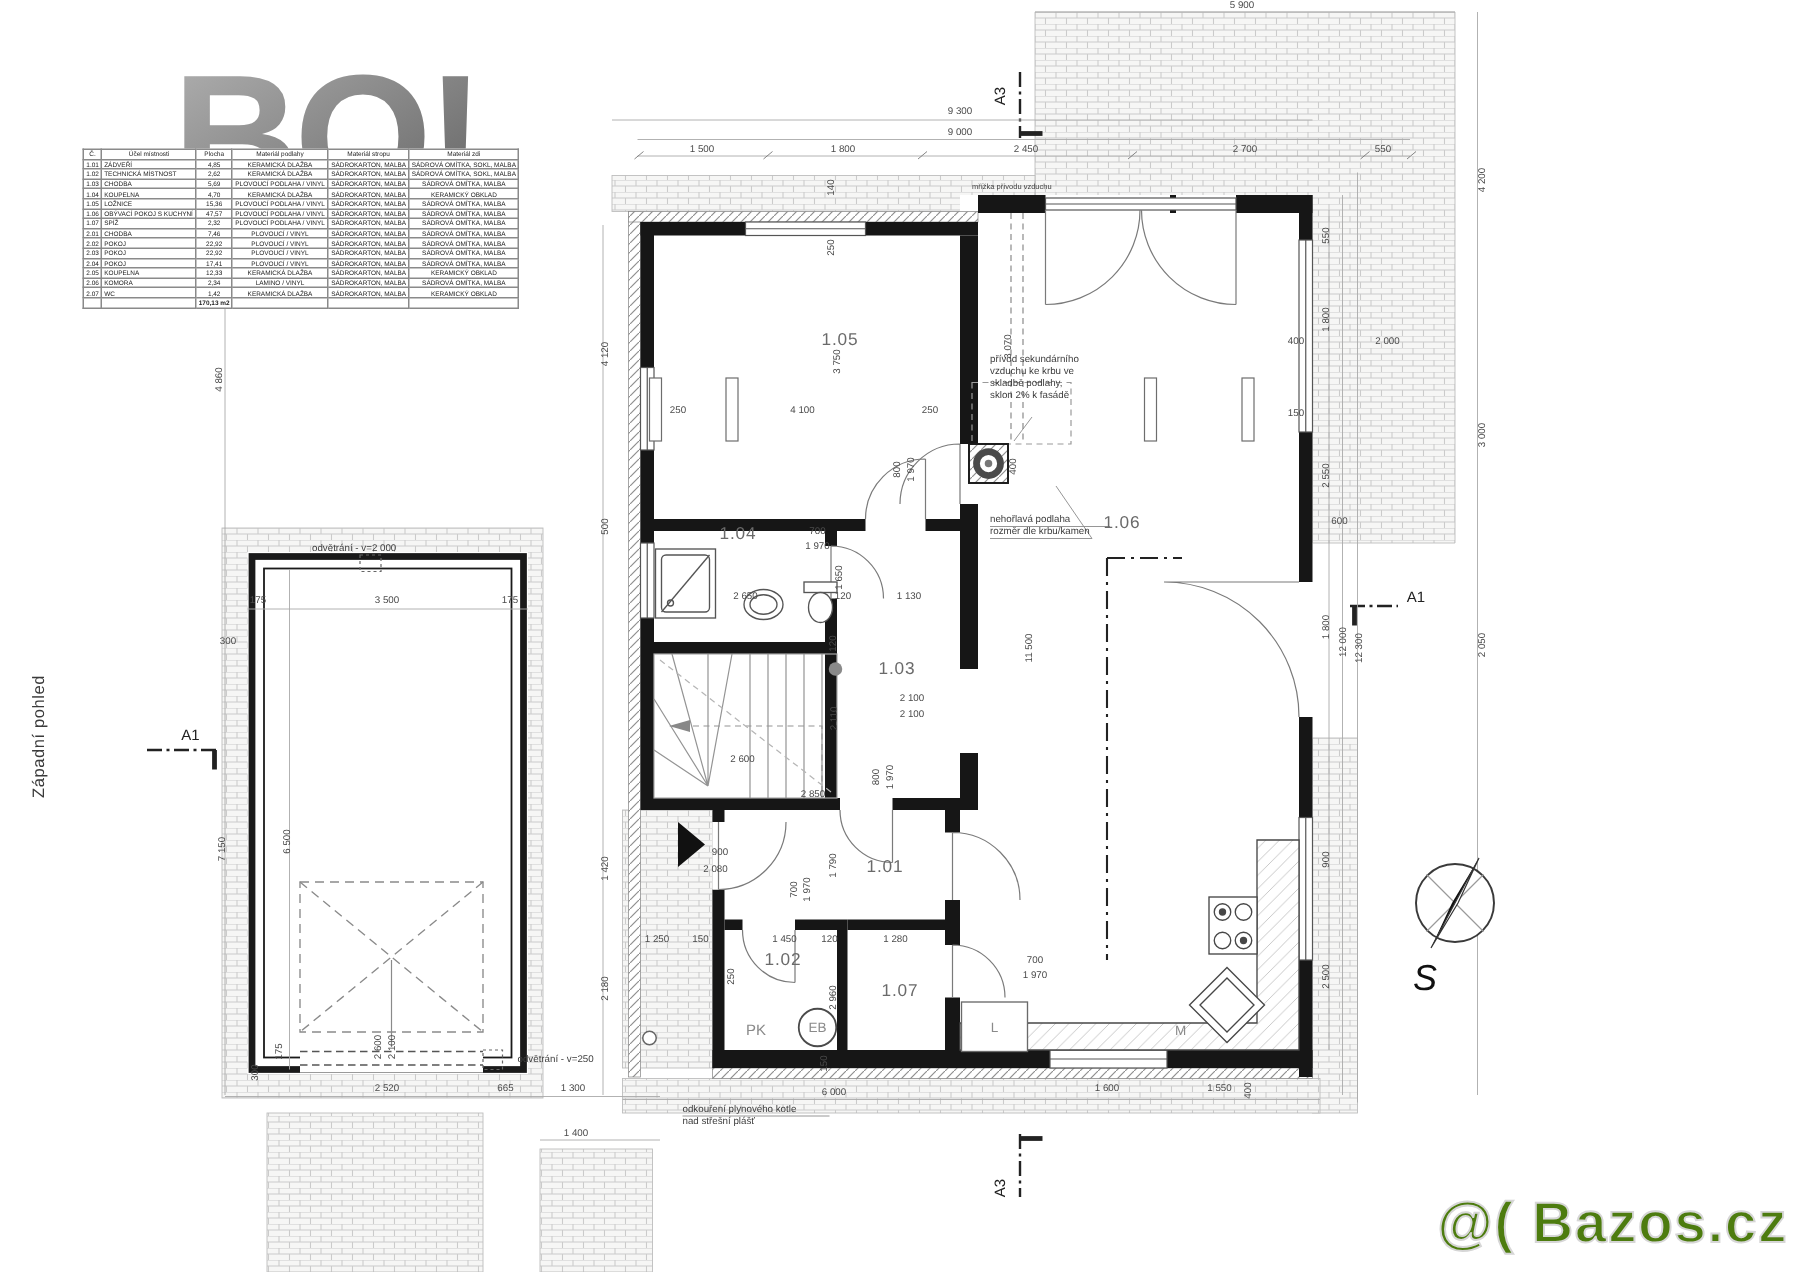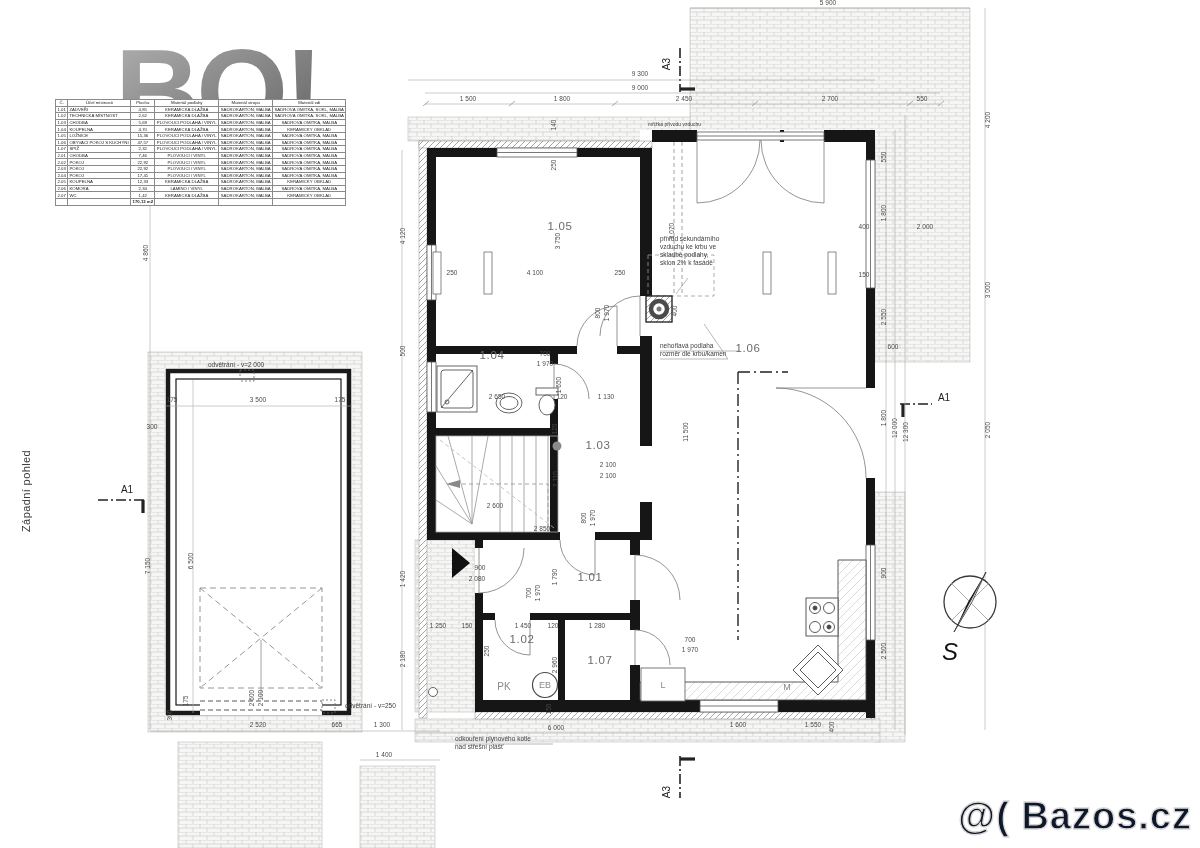--- a/index.html
+++ b/index.html
@@ -17,21 +17,21 @@
   #legend td,#legend th{border:0.5px solid #8a8a8a;padding:0 1px;height:5.6px;
           line-height:5.2px;text-align:center;font-weight:normal;white-space:nowrap;
           overflow:hidden;}
   #legend .c-name{text-align:left;}
   #legend .total{font-weight:bold;}
   
   #view-label{position:absolute;left:20px;top:532px;transform-origin:0 0;
      transform:rotate(-90deg);font-size:11px;color:#3a3a3a;letter-spacing:.4px;white-space:nowrap;}
   
   #watermark{position:absolute;right:8px;bottom:10px;font-size:38px;font-weight:bold;
-     color:#0f172a;-webkit-text-stroke:1.3px #d6d6d6;letter-spacing:1px;}
+     color:#4d7c0f;-webkit-text-stroke:1.3px #d6d6d6;letter-spacing:1px;}
 </style>
 </head>
 <body>
 
 <div id="stage">
 <svg width="1200" height="848" viewBox="0 0 1200 848">
   <defs>
     <pattern id="brick" width="14" height="8" patternUnits="userSpaceOnUse">
       <rect width="14" height="8" fill="#f6f6f5"></rect>
       <path d="M0,0 H14 M0,4 H14 M4,0 V4 M11,4 V8" stroke="#cbcbcb" stroke-width="0.7" fill="none"></path>

